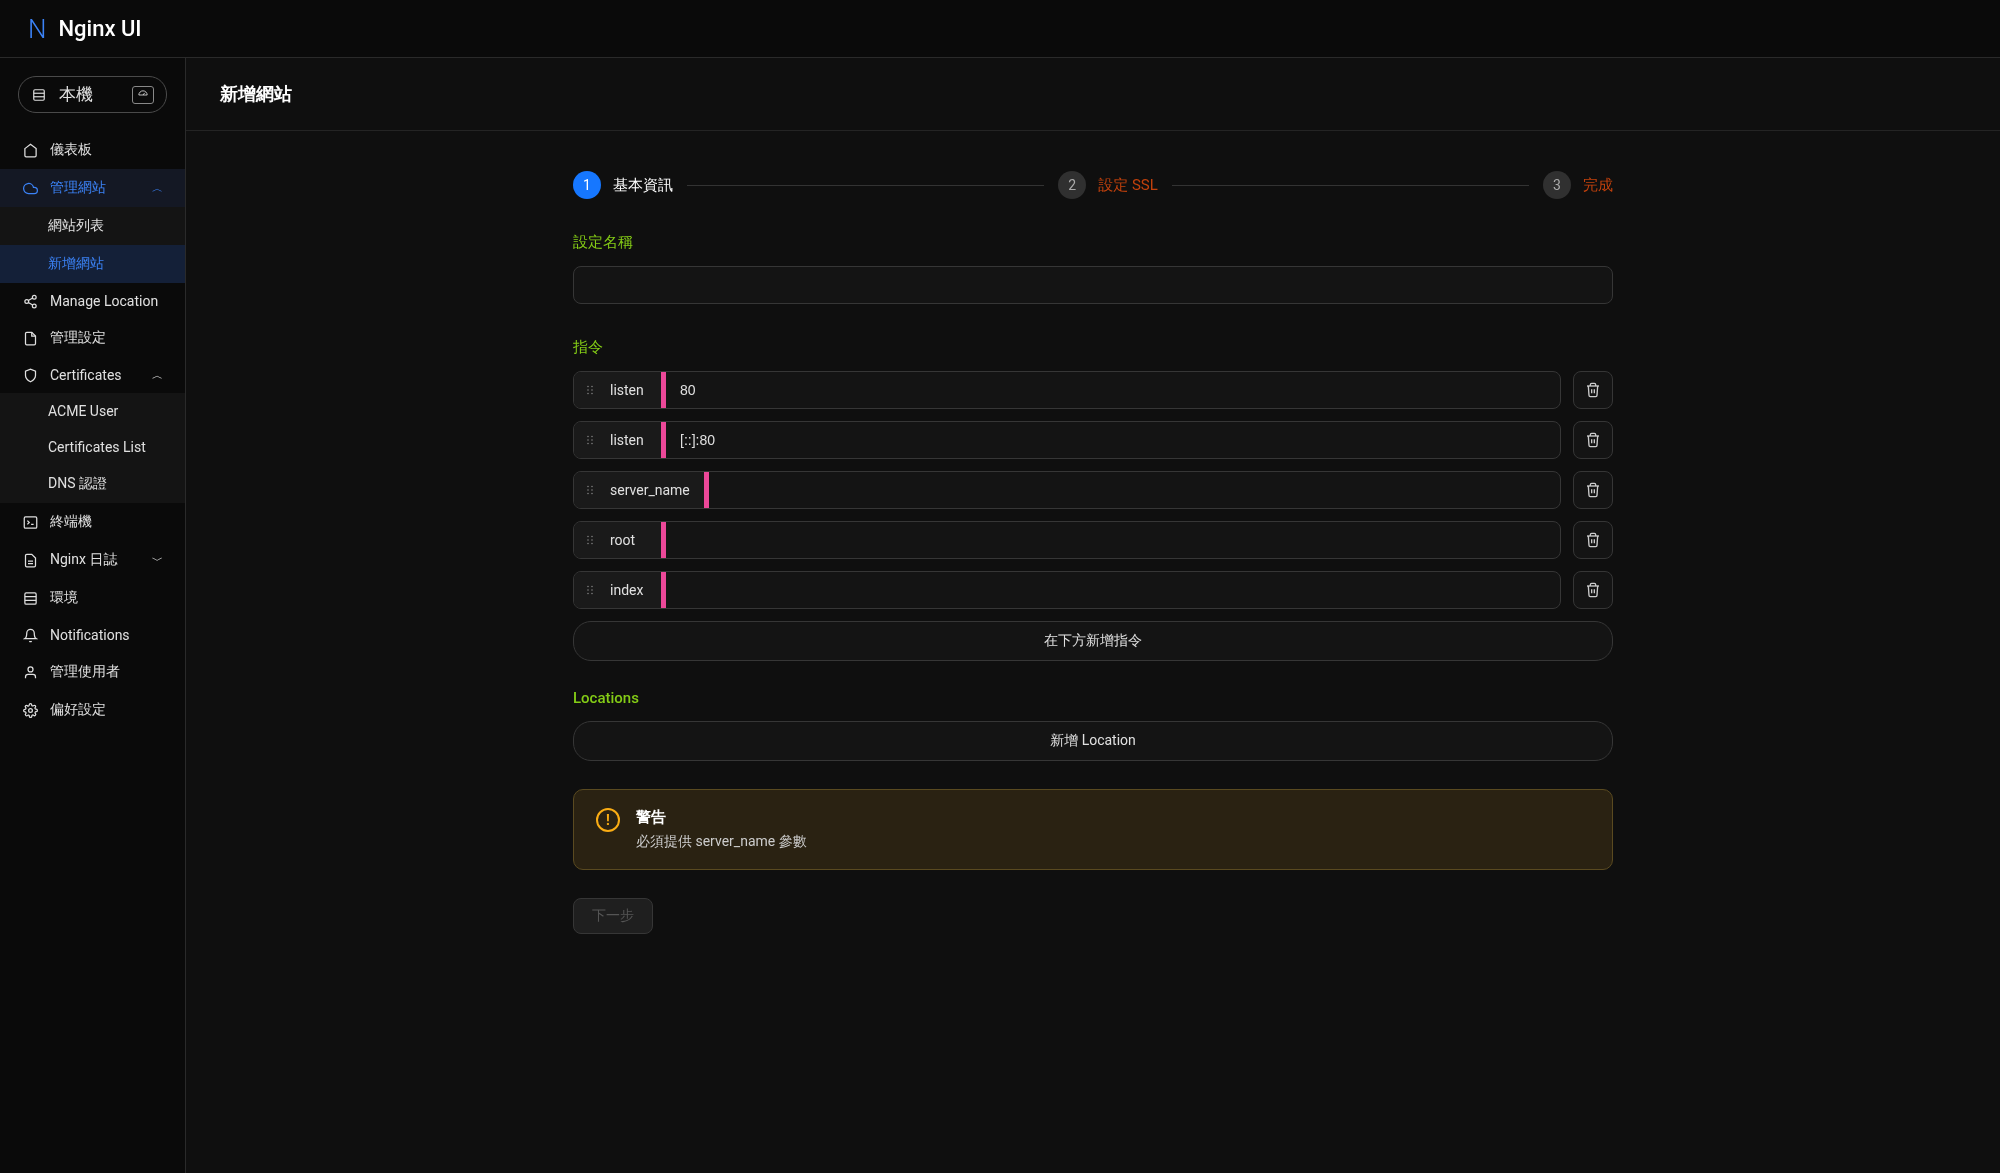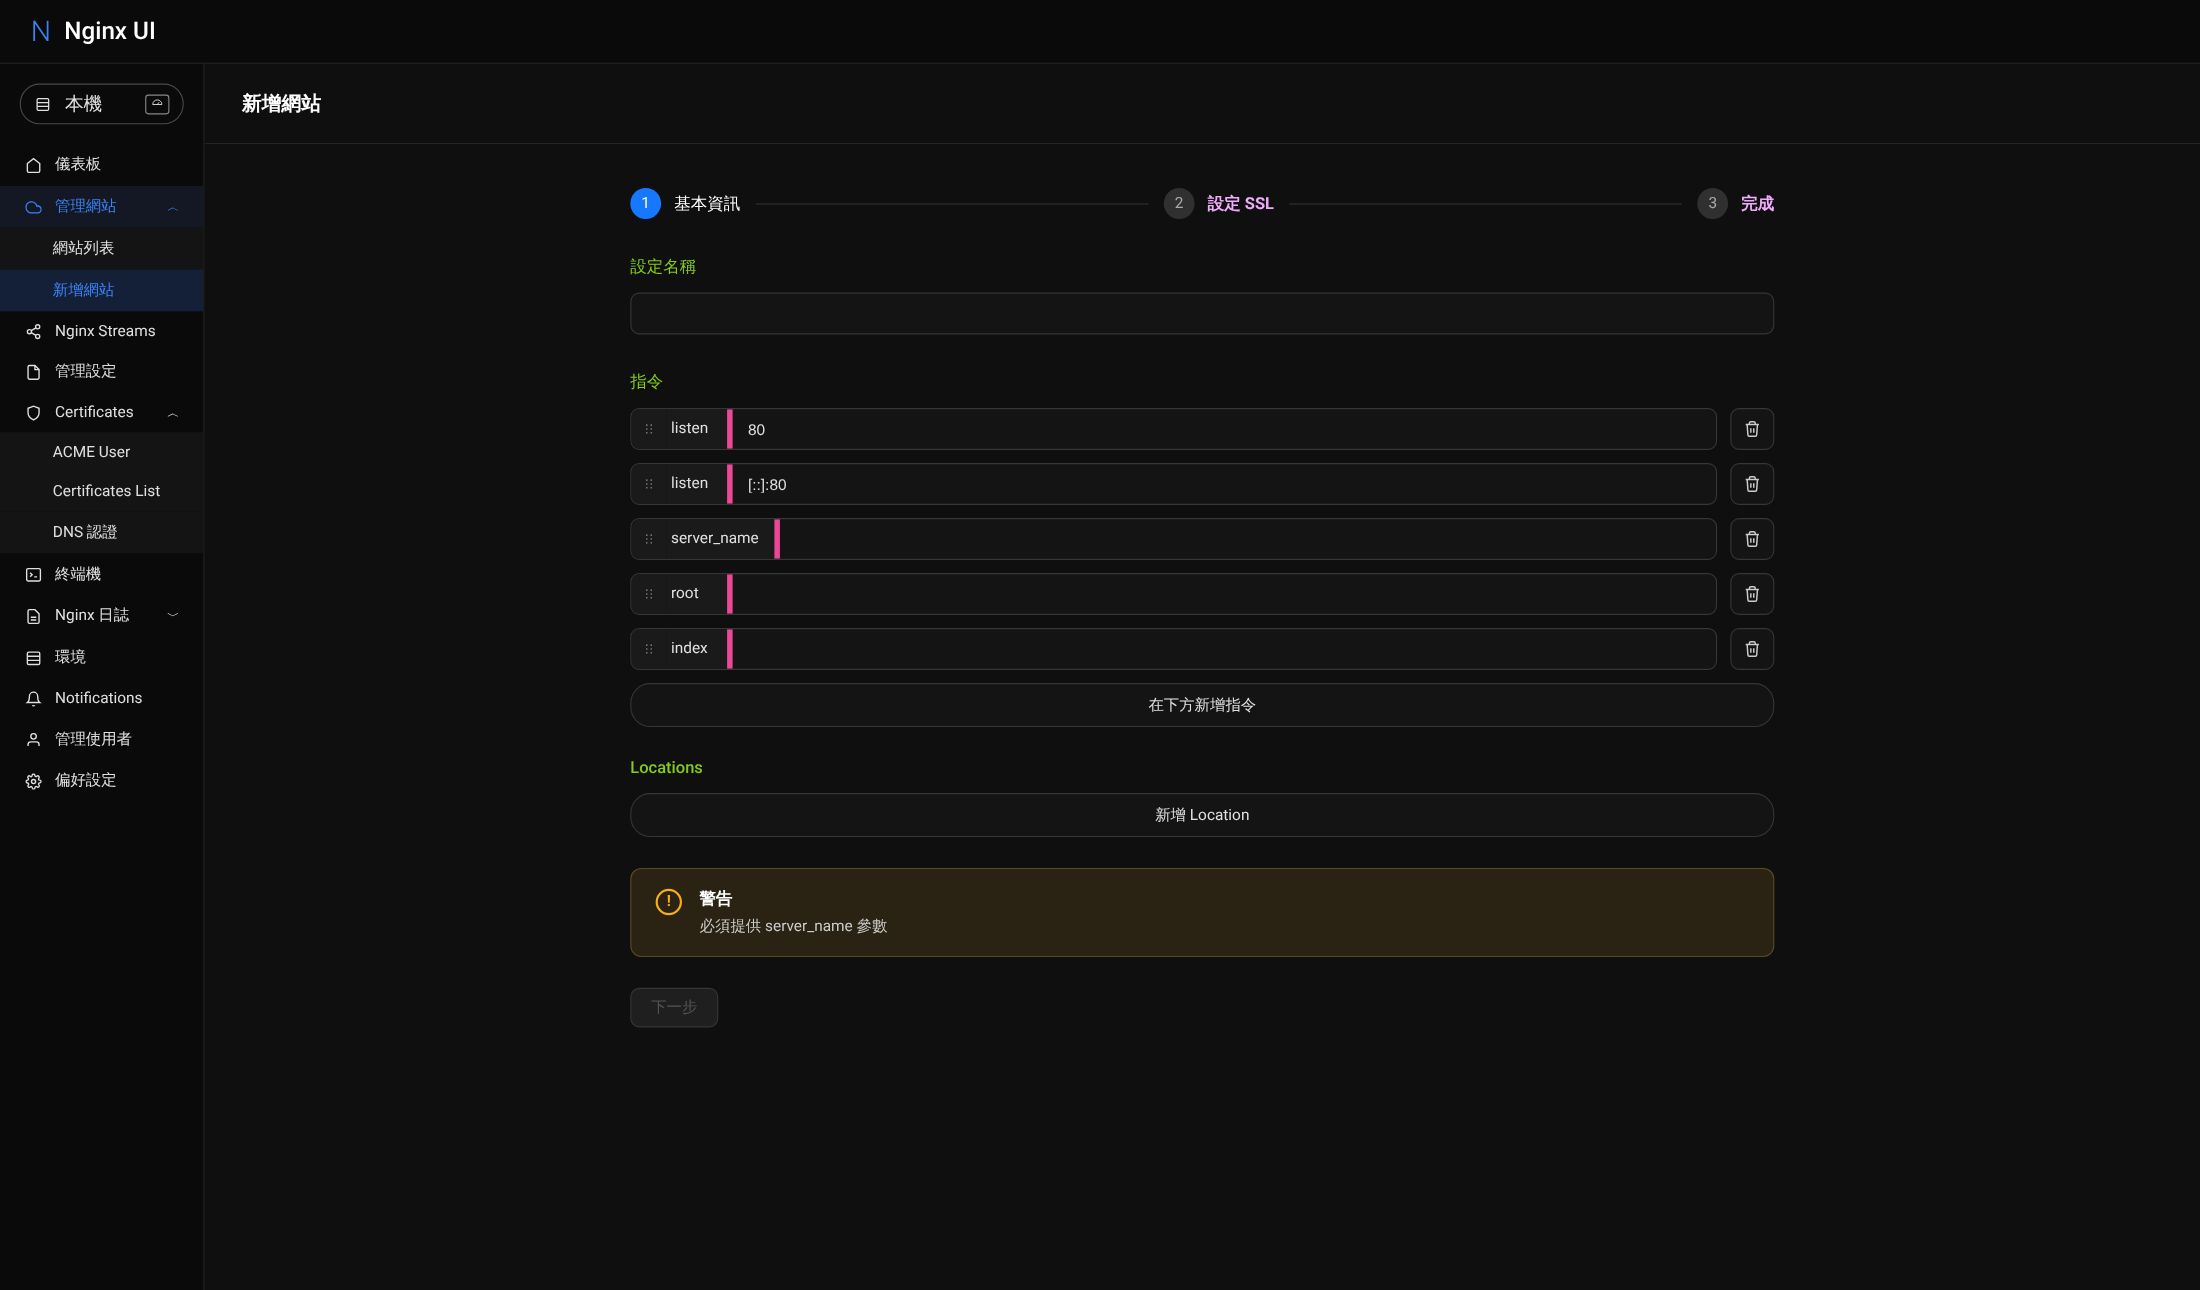--- a/index.html
+++ b/index.html
@@ -106,21 +106,21 @@
     align-items: center;
     gap: 12px;
   }
   .step-circle {
     width: 28px; height: 28px; border-radius: 50%;
     background: #303030; color: #aaa;
     display: flex; align-items: center; justify-content: center;
     font-size: 14px;
   }
   .step.active .step-circle { background: #1677ff; color: #fff; }
-  .step-label { color: #f0abfc; font-size: 15px; font-weight: bold; }
+  .step-label { color: #c2410c; font-size: 15px; }
   .step.active .step-label { color: #fff; font-weight: 500; }
   .step-line { flex: 1; height: 1px; background: #333; margin: 0 14px; }
   .section-label { font-size: 15px; font-weight: 500; color: #84cc16; margin-bottom: 14px; margin-top: 6px; }
   .input-full {
     width: 100%;
     background: #141414;
     border: 1px solid #363636;
     border-radius: 8px;
     padding: 10px 12px;
     color: #e0e0e0;
@@ -272,21 +272,21 @@
     <div class="nav-item">
       <span class="nav-icon">
         <svg width="15" height="15" viewBox="0 0 24 24" fill="none" stroke="currentColor" stroke-width="2">
             <circle cx="18" cy="5" r="3"></circle>
             <circle cx="6" cy="12" r="3"></circle>
             <circle cx="18" cy="19" r="3"></circle>
             <line x1="8.5" y1="10.5" x2="15.5" y2="6.5"></line>
             <line x1="8.5" y1="13.5" x2="15.5" y2="17.5"></line>
           </svg>
       </span>
-      <span>Nginx Streams</span>
+      <span>Manage Location</span>
     </div>
 
     <div class="nav-item">
       <span class="nav-icon">
         <svg width="15" height="15" viewBox="0 0 24 24" fill="none" stroke="currentColor" stroke-width="2">
             <path d="M14 2H6a2 2 0 00-2 2v16a2 2 0 002 2h12a2 2 0 002-2V8z"></path>
             <polyline points="14 2 14 8 20 8"></polyline>
           </svg>
       </span>
       <span>管理設定</span>

